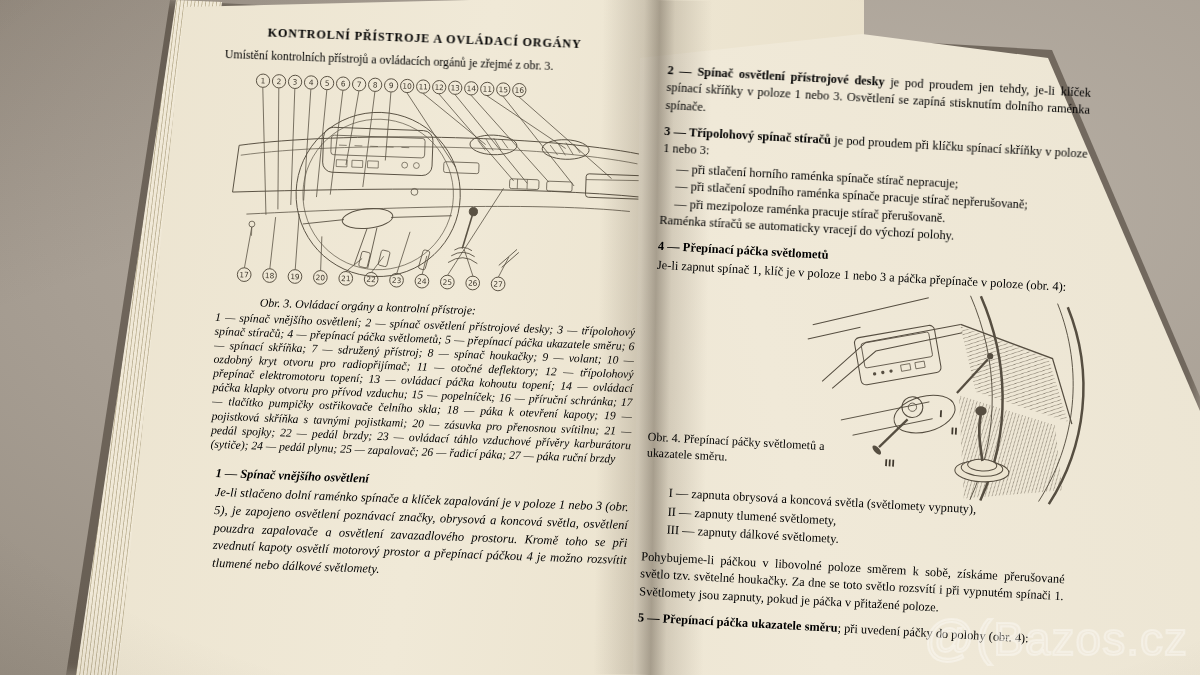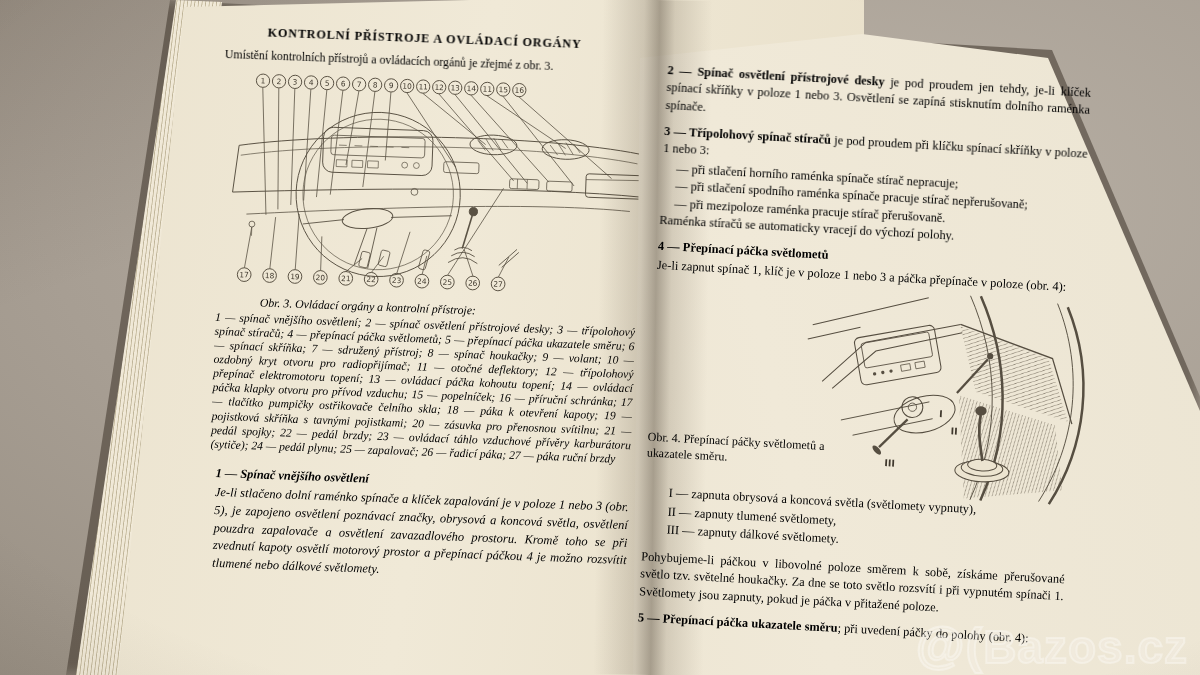--- a/index.html
+++ b/index.html
@@ -82,23 +82,23 @@
   .bullets{margin:0 0 0 14px;}
   .bullets div{margin:0;}
   .fig-row{position:relative;height:196px;margin:4px 0 2px 0;}
   .fig4{position:absolute;right:-22px;top:-6px;}
   .fig4-caption{position:absolute;left:0;bottom:18px;width:178px;line-height:1.35;font-size:12px;}
   .positions{margin:4px 0 10px 24px;line-height:1.5;}
   .item5{margin-top:4px;}
 
   
   .watermark{
-    position:absolute;right:12px;bottom:0px;z-index:9;
+    position:absolute;right:12px;bottom:8px;z-index:9;
     font-family:"Liberation Sans","DejaVu Sans",sans-serif;
-    font-weight:700;font-size:46px;letter-spacing:1px;
+    font-weight:400;font-size:46px;letter-spacing:1px;
     color:rgba(246,243,236,.16);
     -webkit-text-stroke:2px rgba(250,248,242,.48);
     text-shadow:0 0 2px rgba(255,255,255,.12);
     white-space:nowrap;
   }
   .watermark .sym{font-size:50px;}
 
   svg text{font-family:"DejaVu Sans",sans-serif;fill:#3f382d;}
 </style>
 </head>

